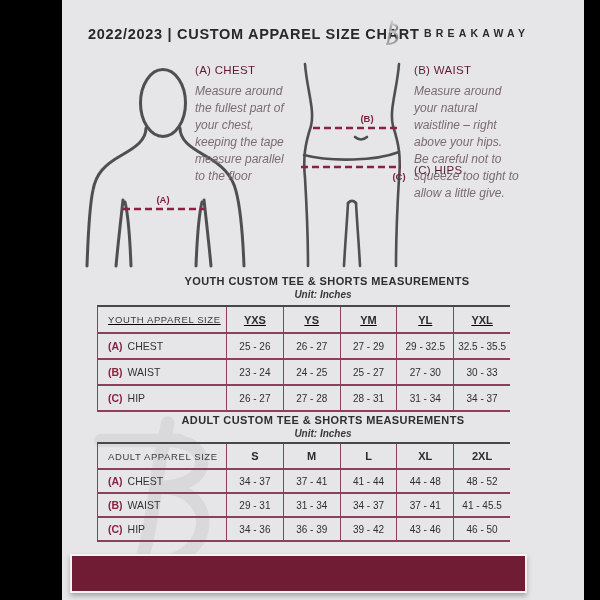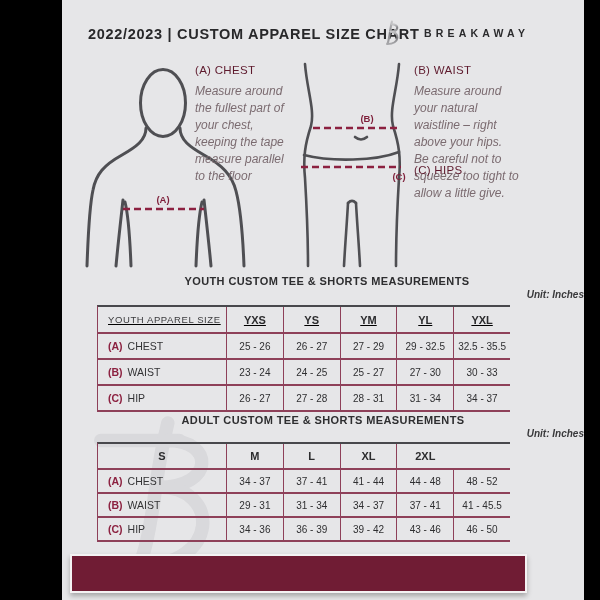--- a/index.html
+++ b/index.html
@@ -25,21 +25,21 @@
   .fig{position:absolute;z-index:0;}
   .fig-upper{left:23px;top:62px;}
   .fig-lower{left:229px;top:62px;}
 
   
   .watermark{position:absolute;left:30px;top:408px;z-index:0;opacity:0.85;}
 
   
   .sec-title{position:absolute;left:0;right:0;text-align:center;font-size:11px;font-weight:bold;
     color:#2e2e30;letter-spacing:0.4px;z-index:1;}
-  .sec-unit{position:absolute;left:0;right:0;text-align:right;font-size:10px;font-style:italic;
+  .sec-unit{position:absolute;left:0;right:0;text-align:center;font-size:10px;font-style:italic;
     font-weight:600;color:#39393b;z-index:1;}
   .t-youth{top:275px;margin-left:8px;} .u-youth{top:289px;}
   .t-adult{top:414px;} .u-adult{top:428px;}
 
   
   .stable{position:absolute;left:35px;width:413px;z-index:1;
     border-top:2px solid #48484c;border-left:1.5px solid #8e4059;box-sizing:border-box;}
   .stable.youth{top:305px;}
   .stable.adult{top:442px;}
   .trow{display:grid;grid-template-columns:128px repeat(5,1fr);border-bottom:2px solid #8e4059;}
@@ -180,20 +180,21 @@
         <div class="cell val">28 - 31</div>
         <div class="cell val">31 - 34</div>
         <div class="cell val">34 - 37</div>
       </div>
     </div>
 
     <div class="sec-title t-adult">ADULT CUSTOM TEE &amp; SHORTS MEASUREMENTS</div>
     <div class="sec-unit u-adult">Unit: Inches</div>
     <div class="stable adult">
       <div class="trow thead">
+        <div class="cell first colhdr">ADULT APPAREL SIZE</div>
         <div class="cell sizehdr">S</div>
         <div class="cell sizehdr">M</div>
         <div class="cell sizehdr">L</div>
         <div class="cell sizehdr">XL</div>
         <div class="cell sizehdr">2XL</div>
       </div>
       <div class="trow">
         <div class="cell first rowlabel">
           <span class="pfx">(A)</span>
           <span>CHEST</span>

